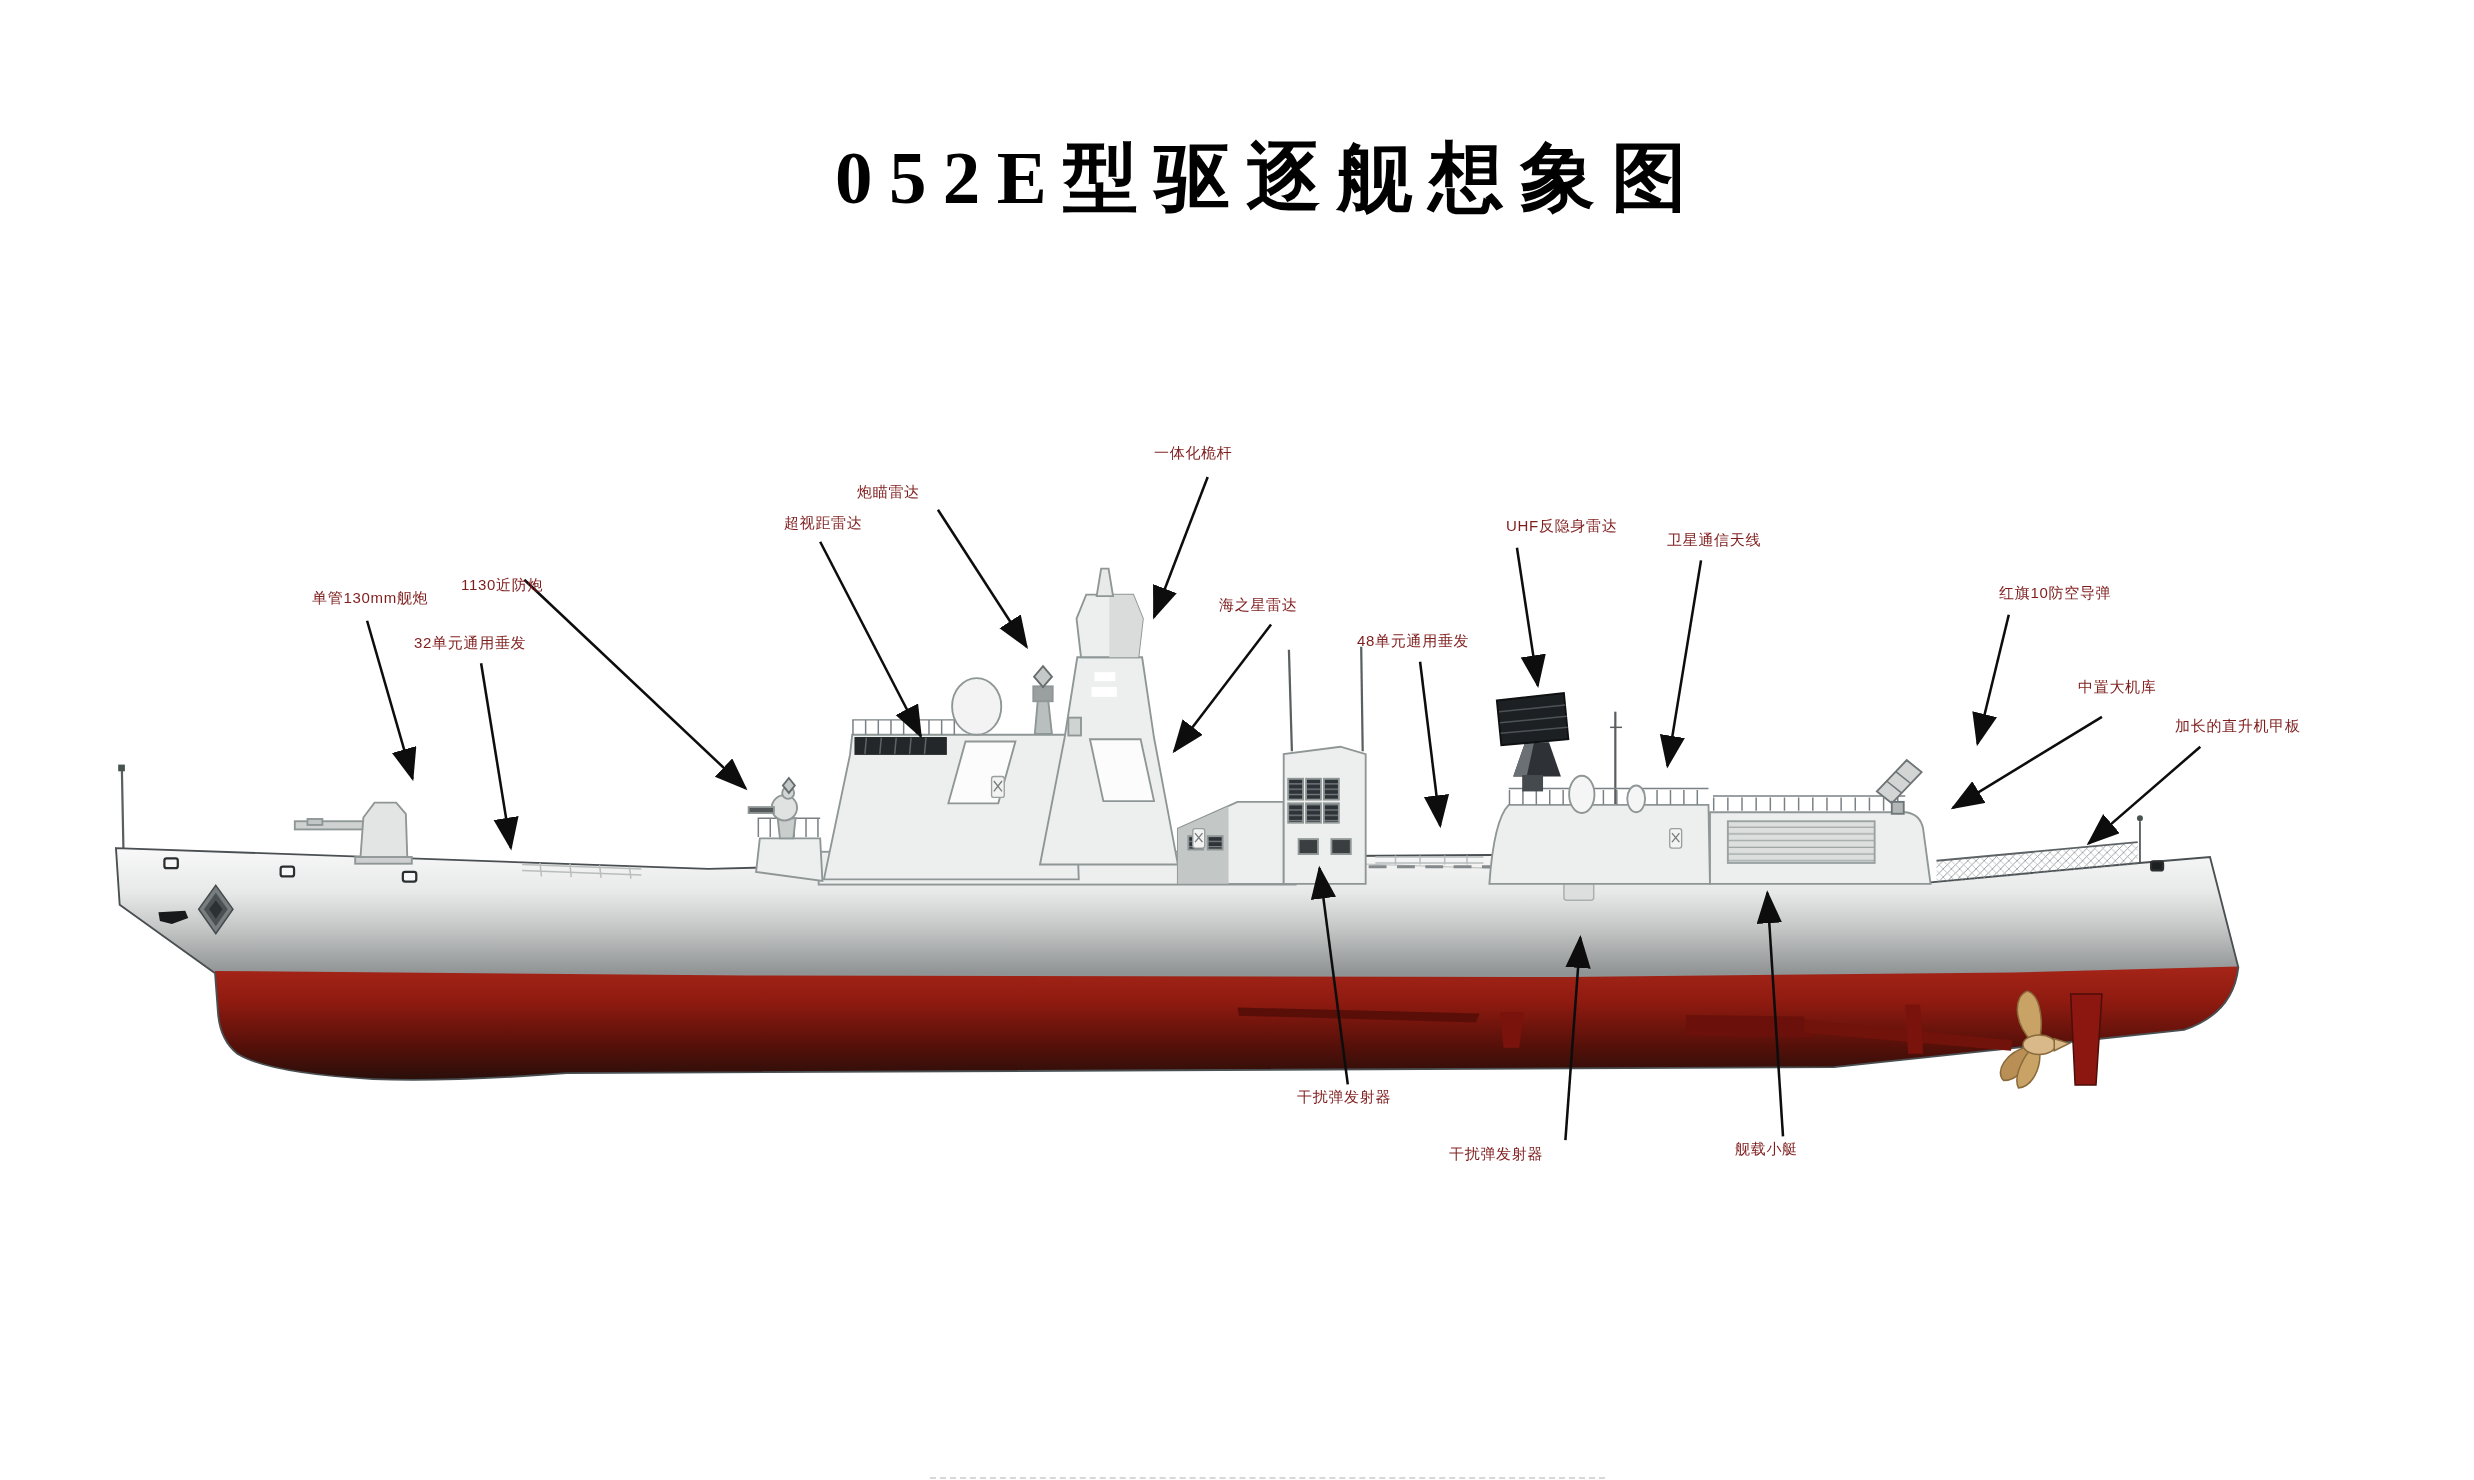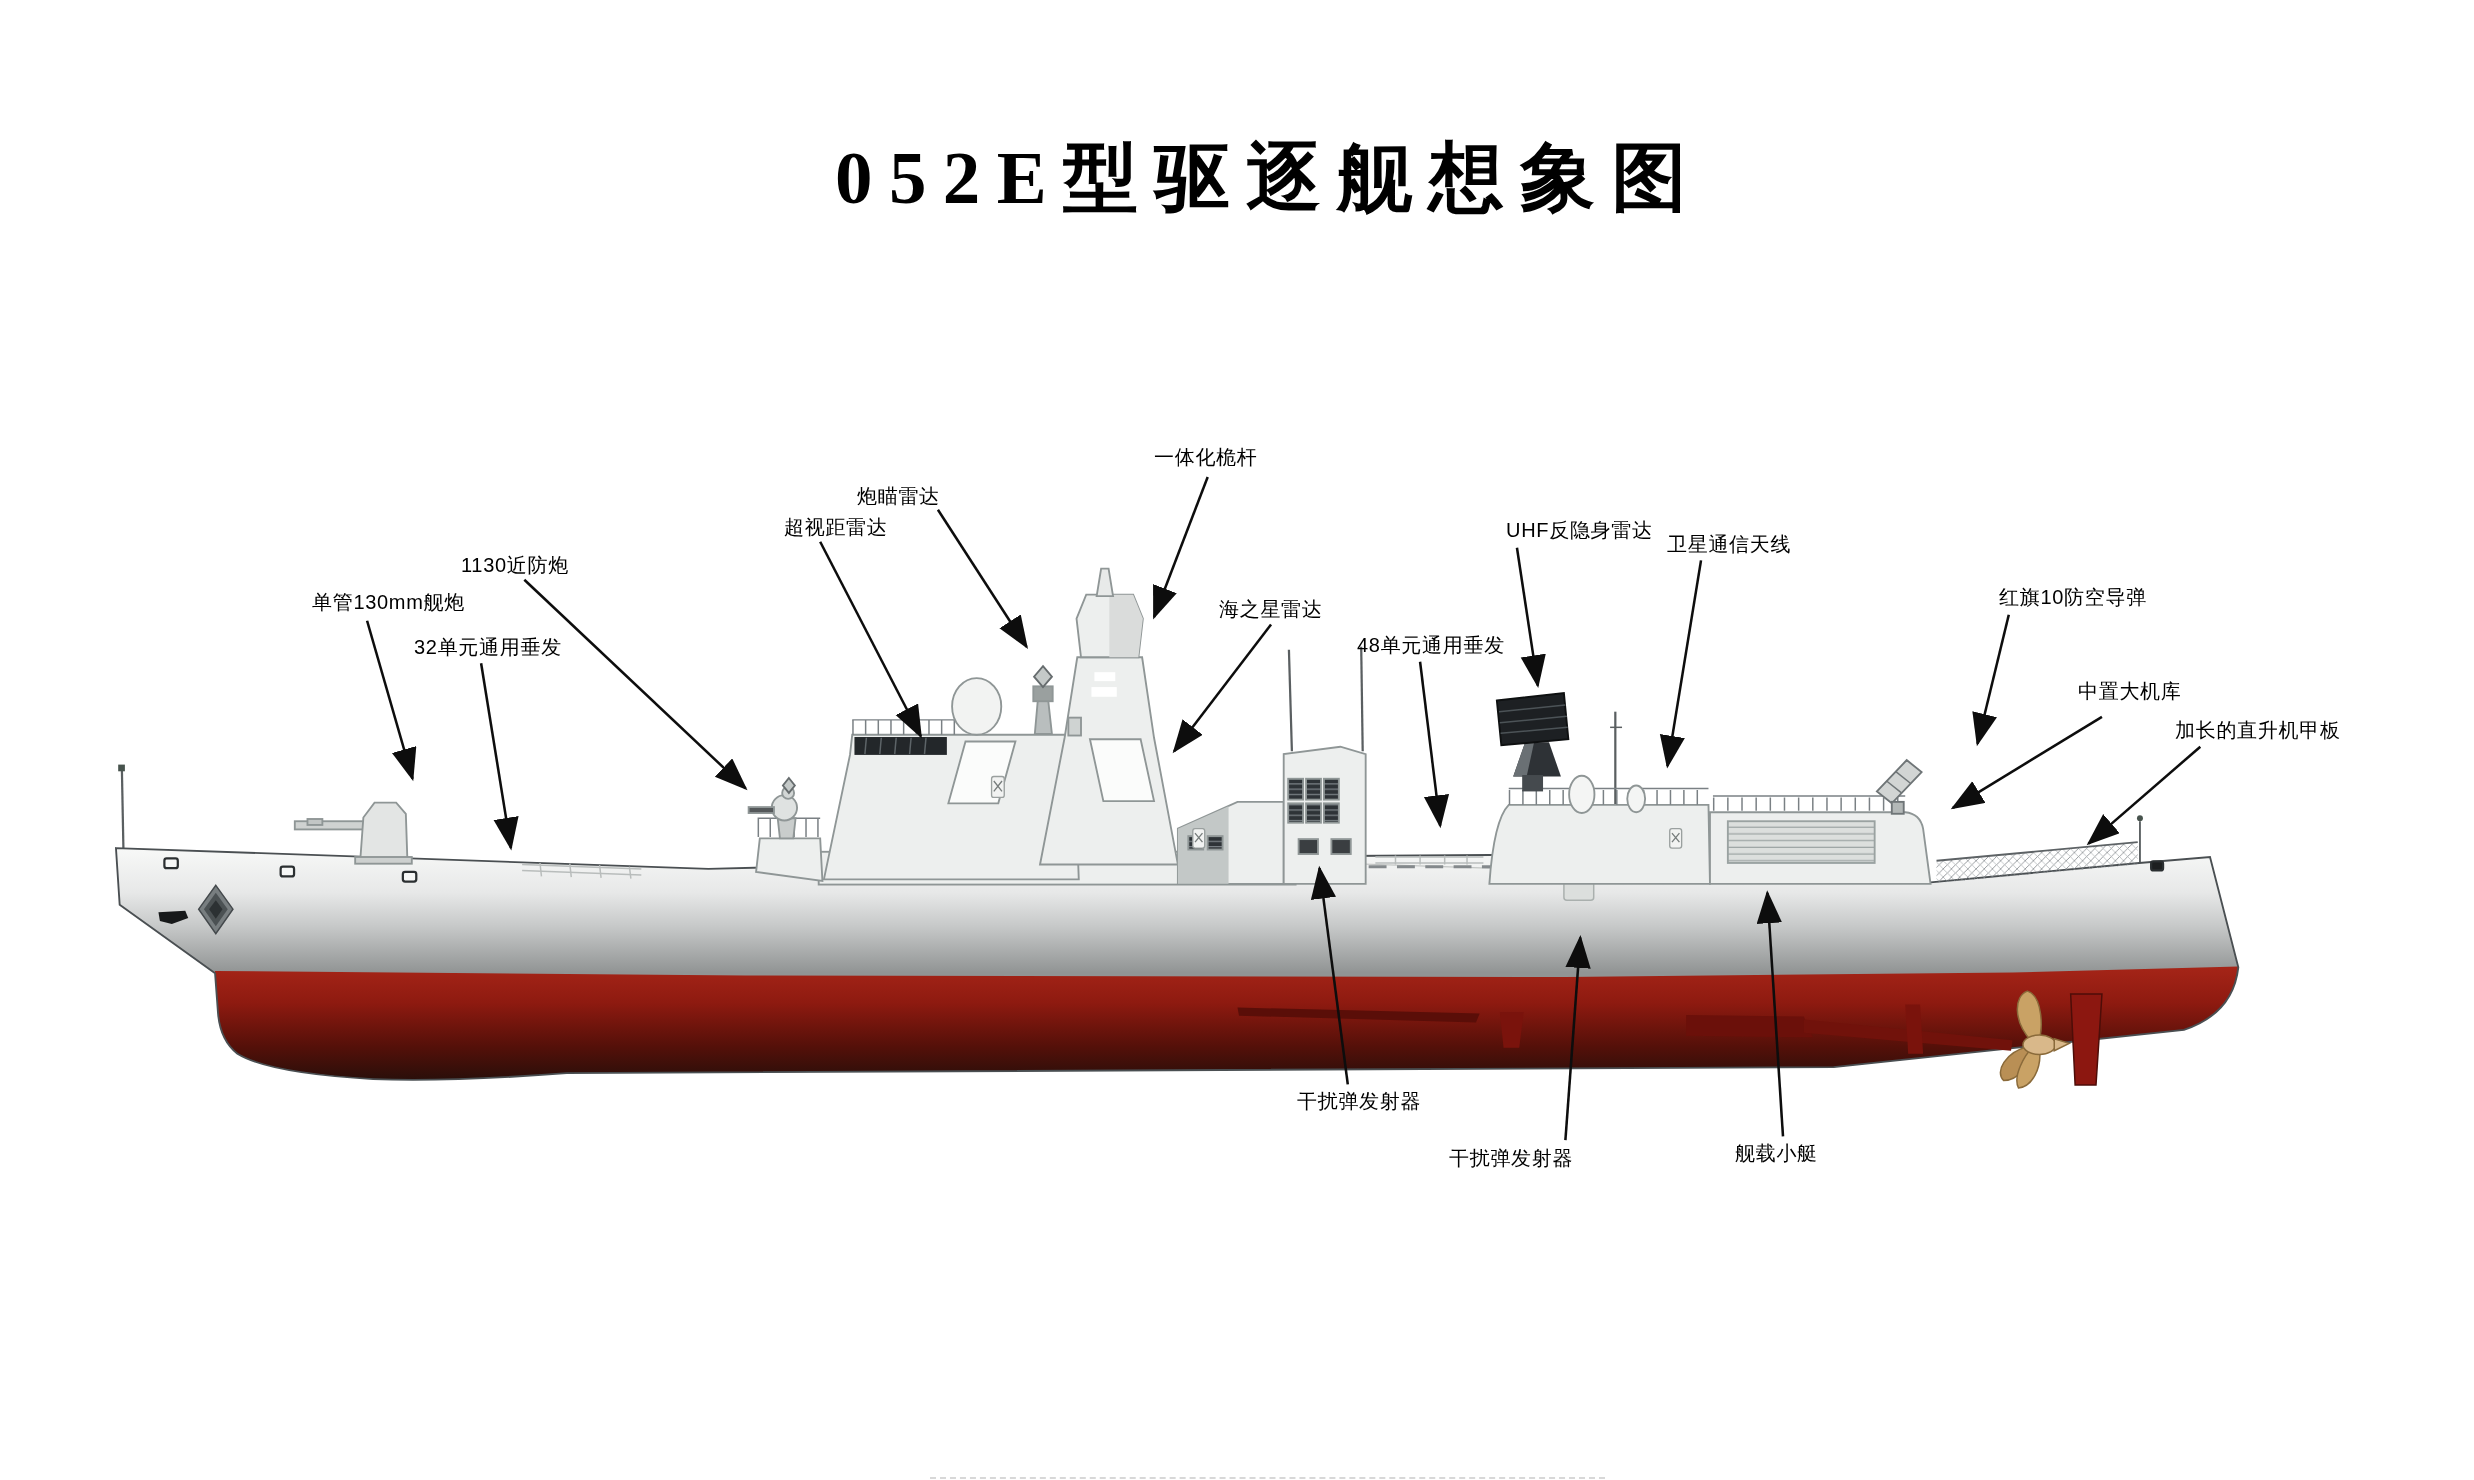--- a/index.html
+++ b/index.html
@@ -6,21 +6,21 @@
   #canvas{position:relative;width:2475px;height:1480px;background:#ffffff;overflow:hidden;
           font-family:"Liberation Sans", sans-serif;}
   #ship-svg{position:absolute;left:0;top:0;}
   .page-title{position:absolute;left:835px;top:128px;font-family:"Liberation Serif",serif;
       font-weight:bold;font-size:75px;letter-spacing:16.4px;color:#000;white-space:nowrap;}
   .spec-line{position:absolute;left:522px;top:1269px;font-family:"Liberation Serif",serif;
       font-weight:bold;font-size:47px;letter-spacing:4.5px;color:#000;white-space:nowrap;}
   .watermark{position:absolute;left:1892px;top:1373px;font-size:55px;font-weight:bold;
       letter-spacing:3px;color:#ffffff;white-space:nowrap;
       text-shadow:3px 3.7px 0 #000,-1.5px -1.5px 0 #000,1.5px -1.5px 0 #000,-1.5px 1.5px 0 #000,2.2px 2.2px 0 #000;}
-  .lbl{position:absolute;font-size:20px;color:#000000;white-space:nowrap;letter-spacing:0.7px;}
+  .lbl{position:absolute;font-size:15px;color:#7f1d1d;white-space:nowrap;letter-spacing:0.7px;}
   .bottom-dashes{position:absolute;left:930px;top:1477px;width:675px;height:0;
       border-top:2.2px dashed #d8d8d8;}
 </style>
 </head>
 <body>
 
 <div id="canvas">
 
   <div class="page-title">052E型驱逐舰想象图</div>
 
@@ -265,21 +265,21 @@
       <line x1="2820" y1="962" x2="2620" y2="1084" marker-end="url(#arrow)"></line>
       <line x1="2952" y1="1002" x2="2802" y2="1132" marker-end="url(#arrow)"></line>
       <line x1="1808" y1="1455" x2="1770" y2="1165" marker-end="url(#arrow)"></line>
       <line x1="2100" y1="1530" x2="2120" y2="1258" marker-end="url(#arrow)"></line>
       <line x1="2392" y1="1525" x2="2371" y2="1198" marker-end="url(#arrow)"></line>
     </g>
   </svg>
 
   <div class="lbl" style="left:312px;top:589px">单管130mm舰炮</div>
   <div class="lbl" style="left:414px;top:634px">32单元通用垂发</div>
-  <div class="lbl" style="left:461px;top:552px">1130近防炮</div>
+  <div class="lbl" style="left:461px;top:576px">1130近防炮</div>
   <div class="lbl" style="left:784px;top:514px">超视距雷达</div>
   <div class="lbl" style="left:857px;top:483px">炮瞄雷达</div>
   <div class="lbl" style="left:1154px;top:444px">一体化桅杆</div>
   <div class="lbl" style="left:1219px;top:596px">海之星雷达</div>
   <div class="lbl" style="left:1357px;top:632px">48单元通用垂发</div>
   <div class="lbl" style="left:1506px;top:517px">UHF反隐身雷达</div>
   <div class="lbl" style="left:1667px;top:531px">卫星通信天线</div>
   <div class="lbl" style="left:1999px;top:584px">红旗10防空导弹</div>
   <div class="lbl" style="left:2078px;top:678px">中置大机库</div>
   <div class="lbl" style="left:2175px;top:717px">加长的直升机甲板</div>

